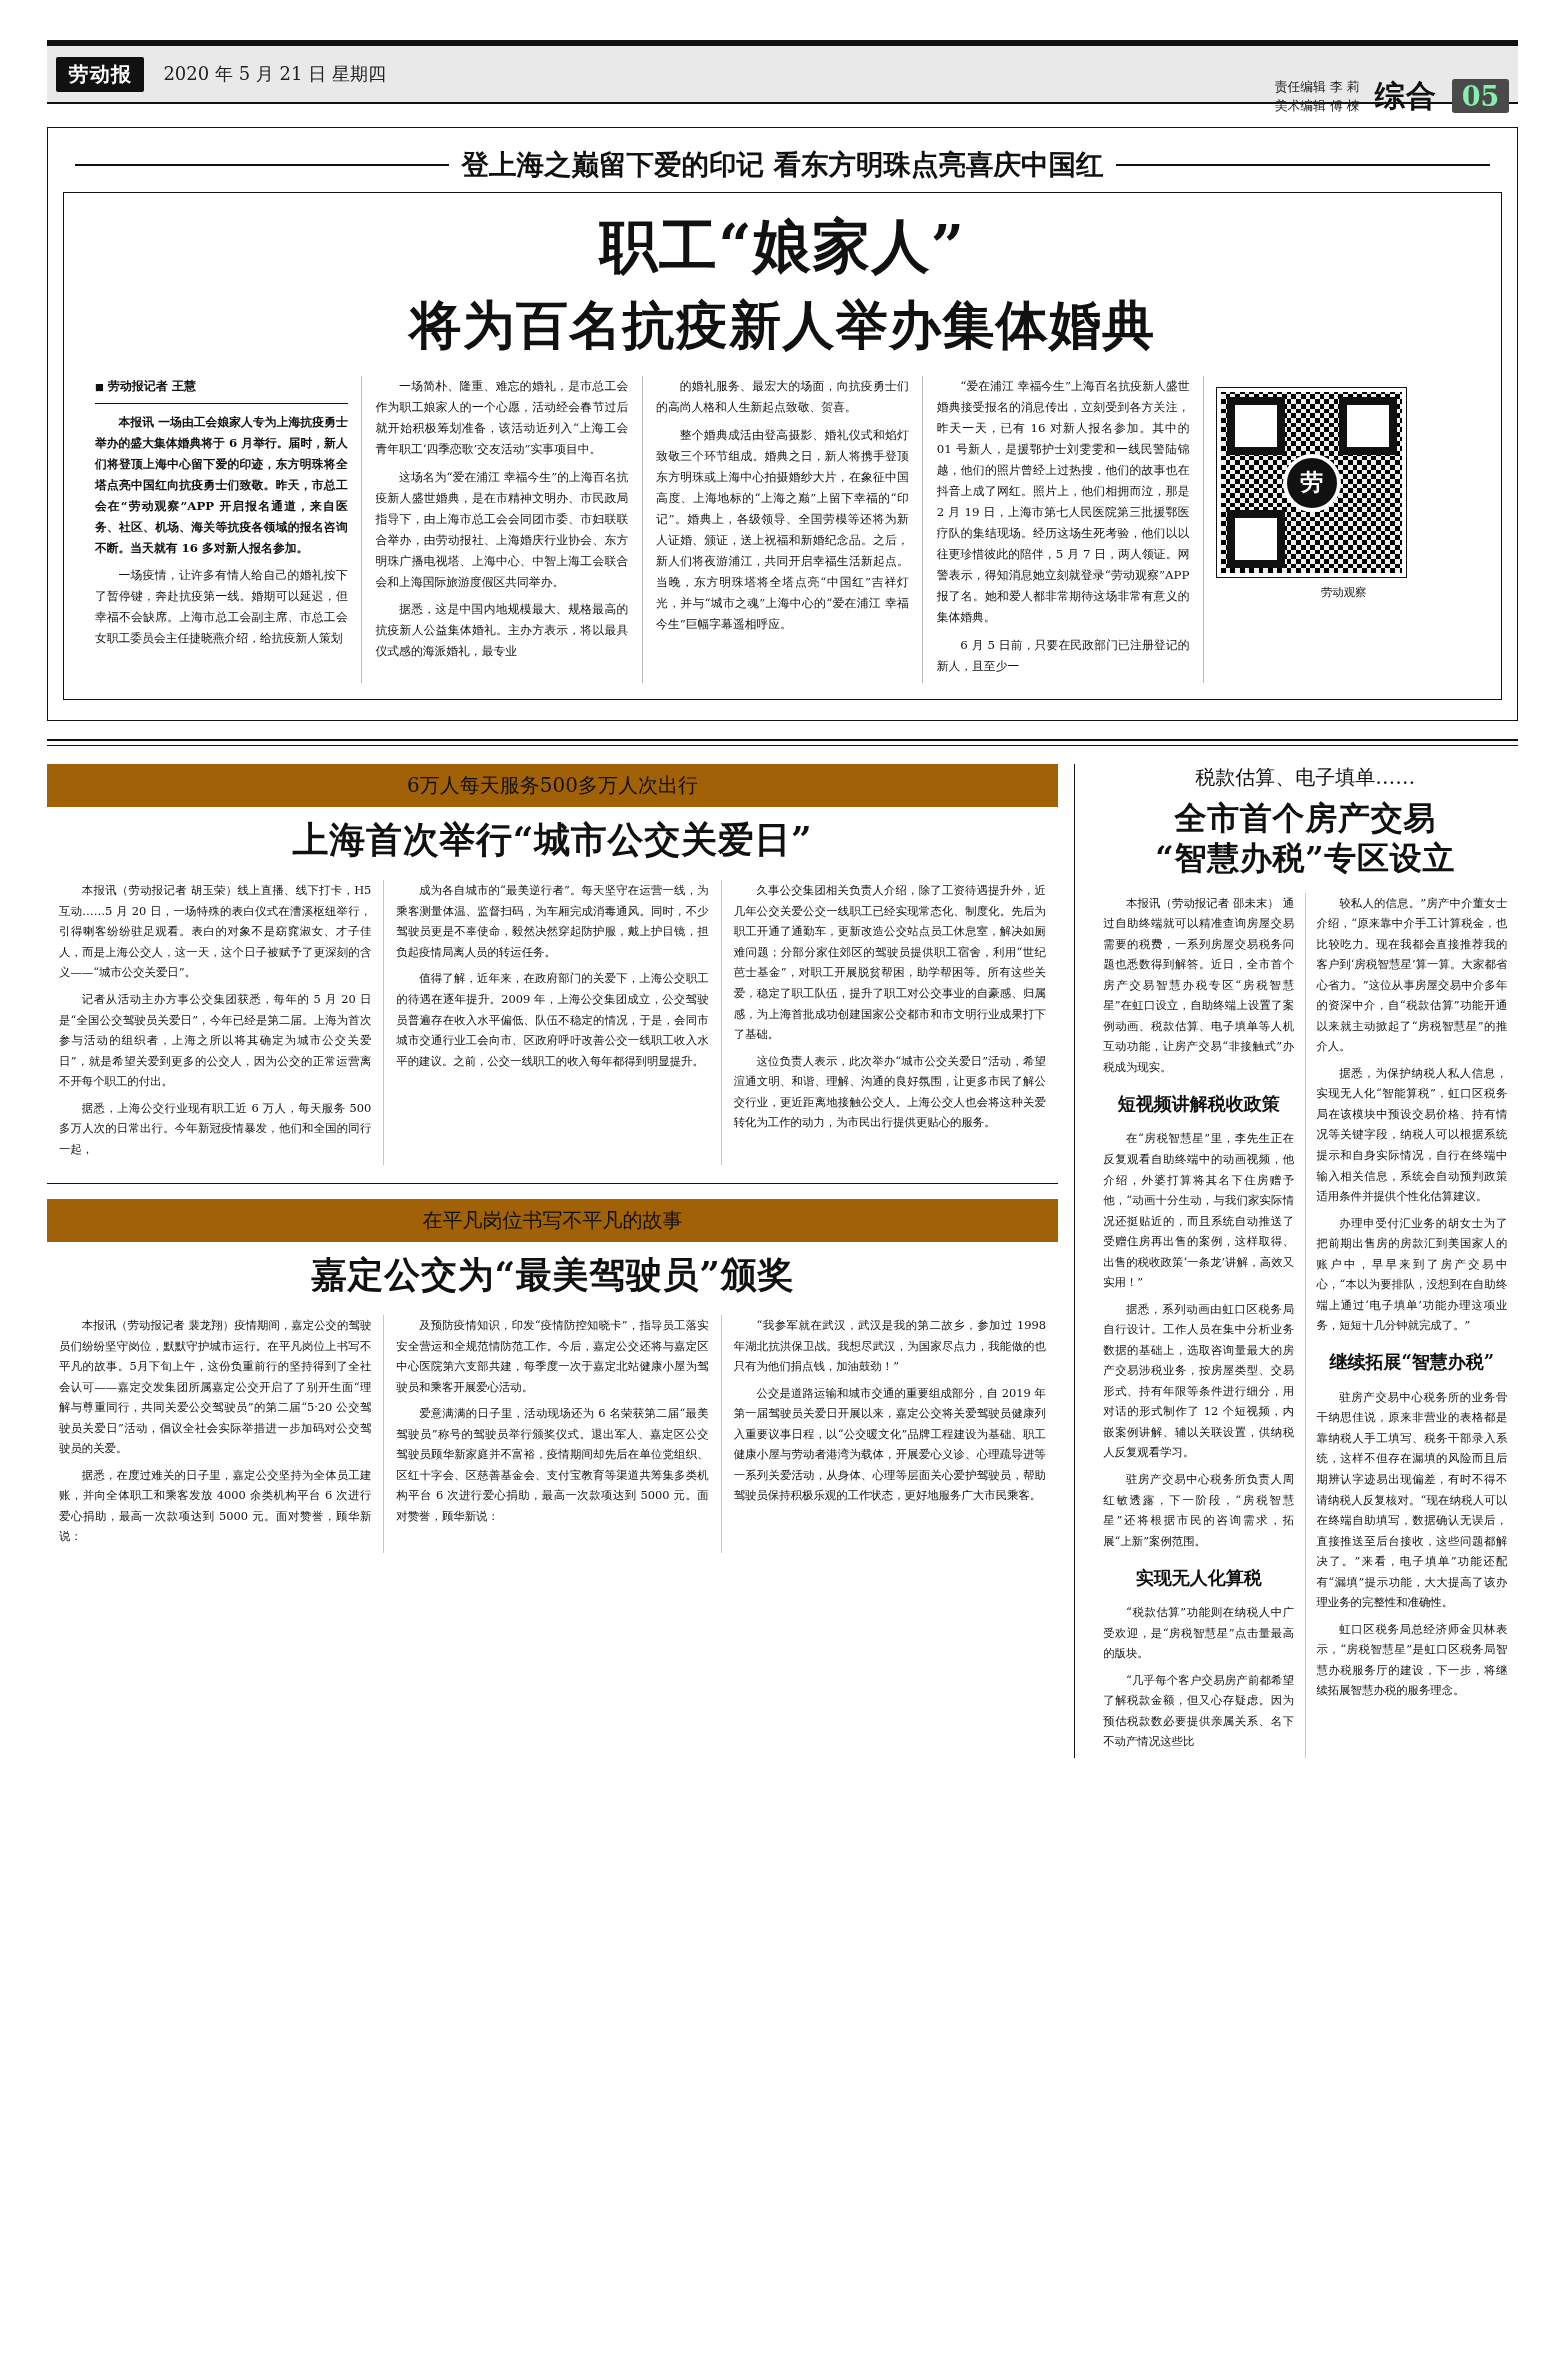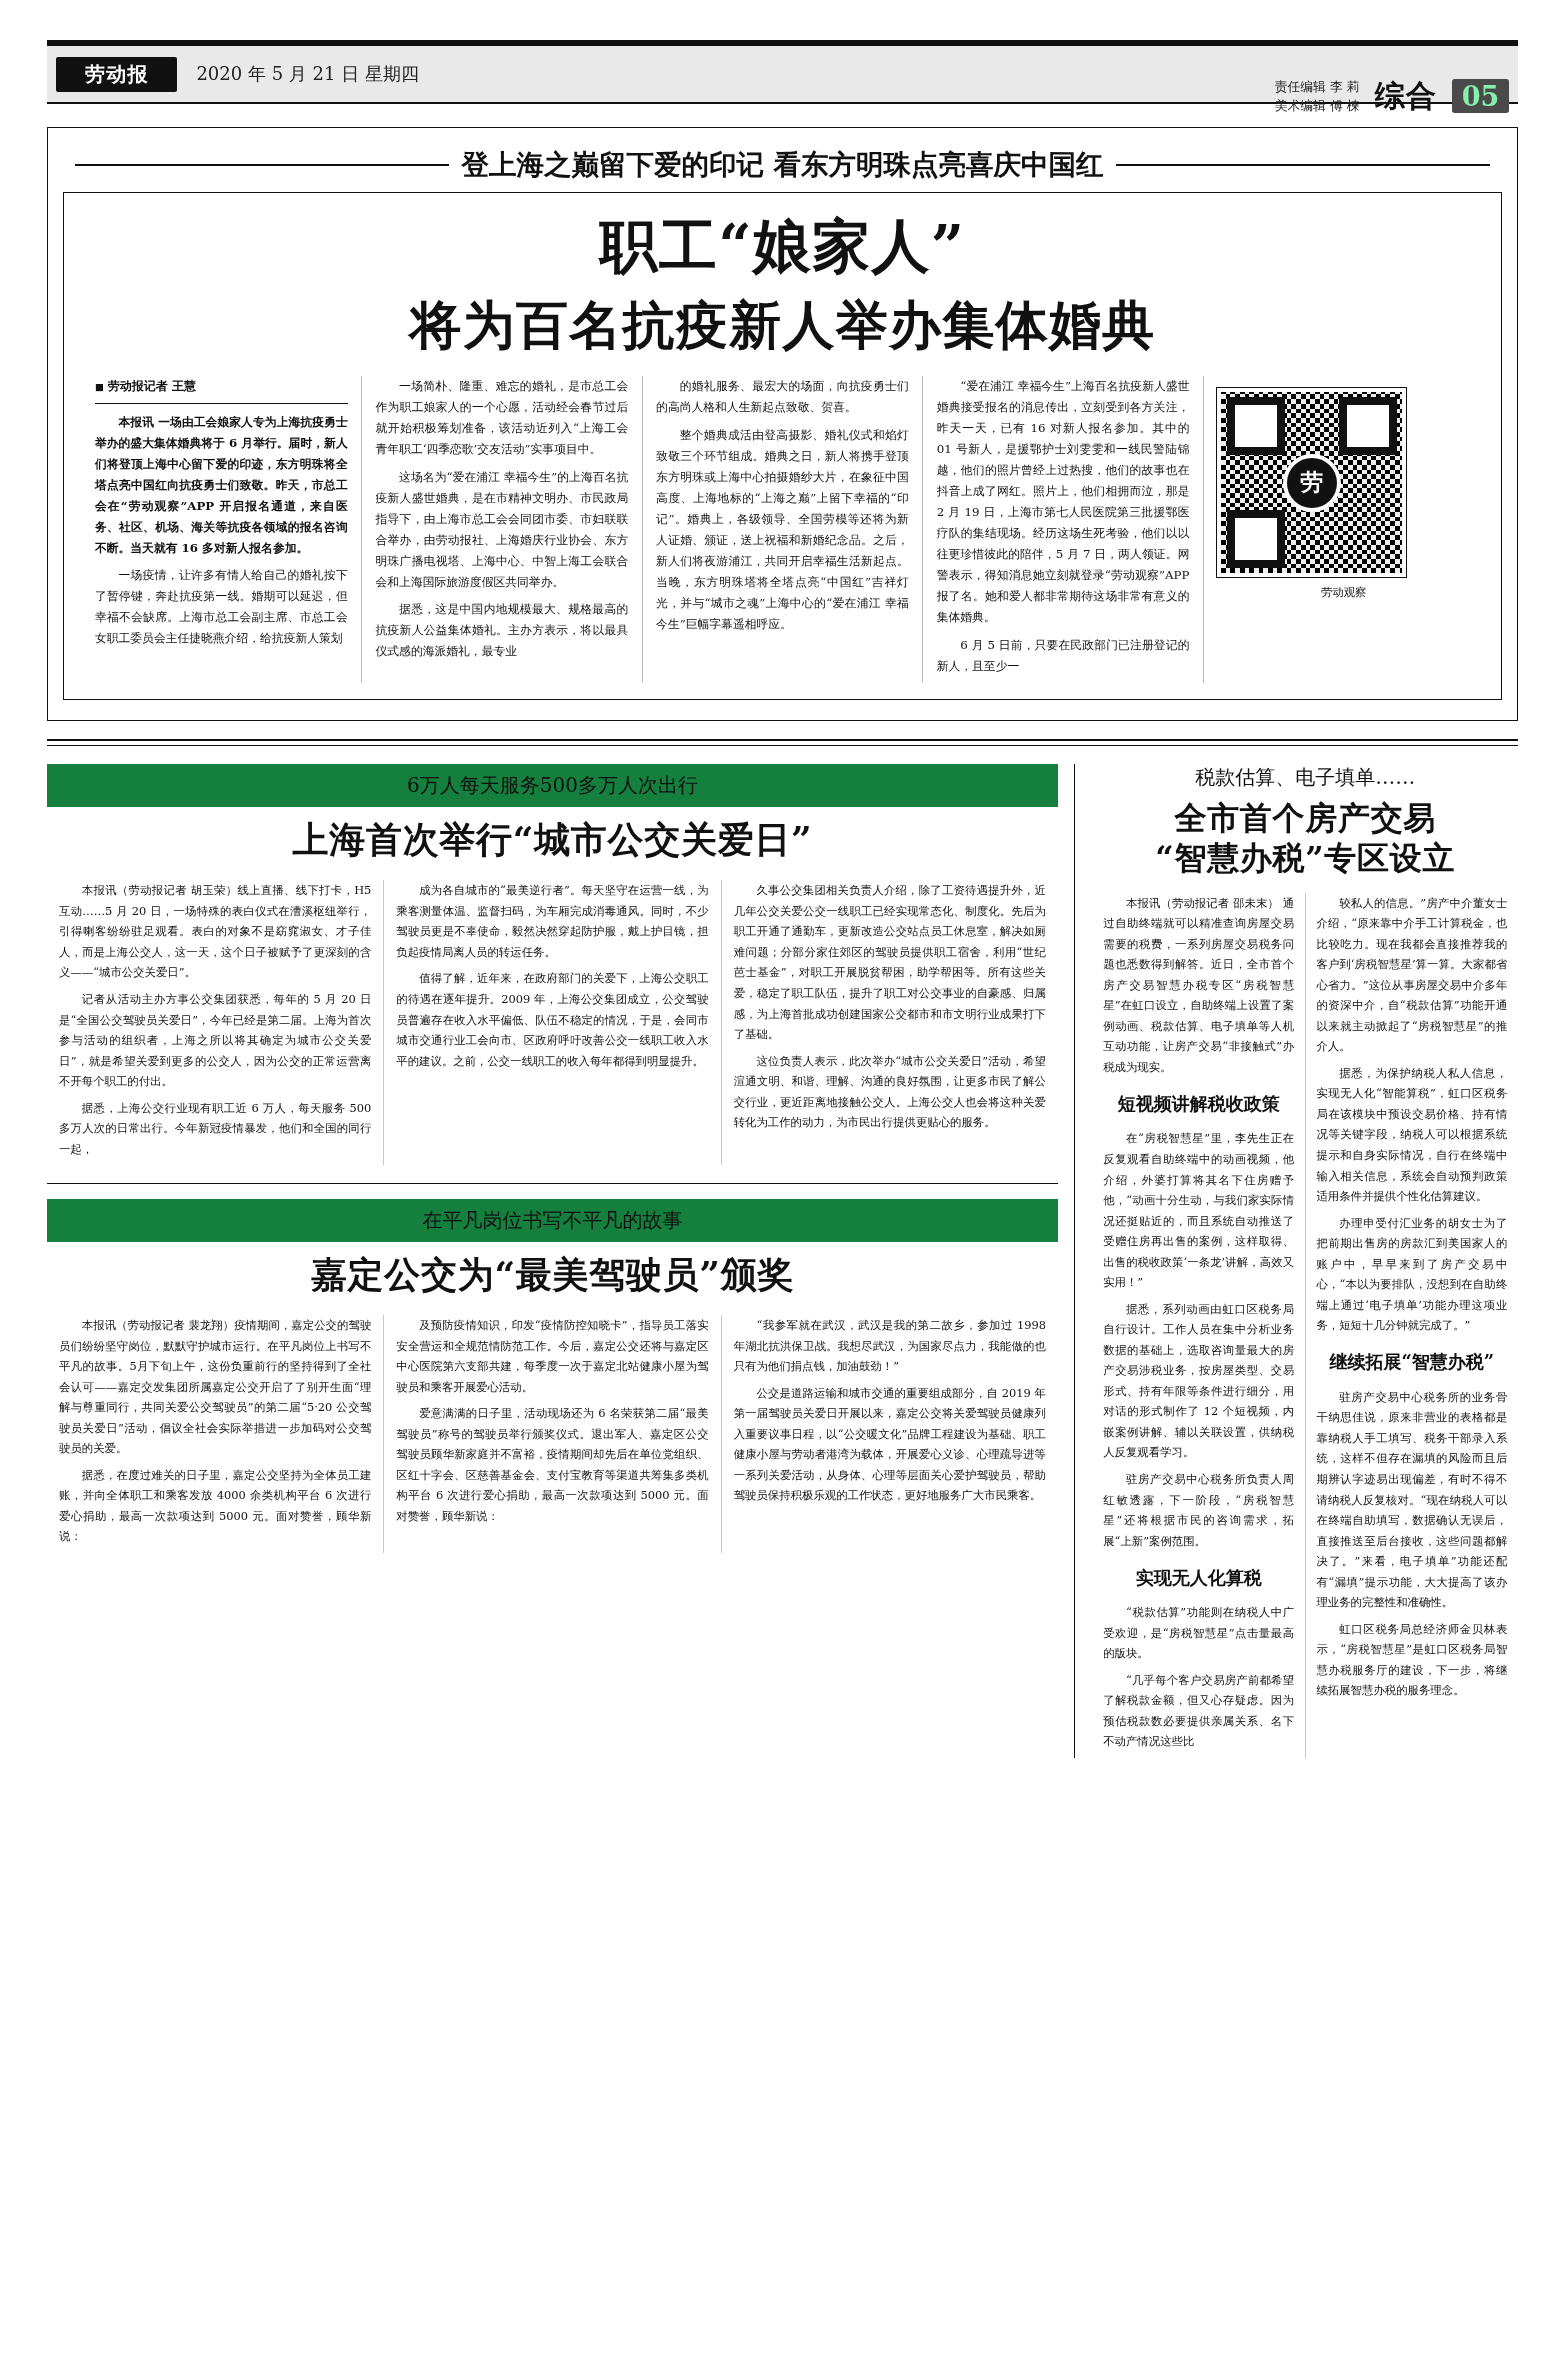--- a/index.html
+++ b/index.html
@@ -28,21 +28,21 @@
   }
   .mast-bar{
     display:flex;align-items:center;
     height:58px;
     background:#e9e9e9;
     border-bottom:2px solid #111;
     padding:0 9.4px;
     box-sizing:border-box;
   }
   .logo{
-    width:121px;height:35px;
+    width:88px;height:35px;
     background:#111;color:#fff;
     display:flex;align-items:center;justify-content:center;
     font-family:"DejaVu Serif","Liberation Serif",serif;
     font-weight:bold;font-size:20px;letter-spacing:1.3px;
     border-radius:2px;
   }
   .mast-date{
     margin-left:19px;font-size:18px;color:#222;
     font-family:"DejaVu Serif","Liberation Serif",serif;
   }
@@ -178,21 +178,21 @@
     padding-right:16px;
     box-sizing:border-box;
     border-right:1.3px solid #111;
   }
   .lower-right{
     flex:1;
     padding-left:17.5px;
     box-sizing:border-box;
   }
   .shoulder{
-    background:#15803d;
+    background:#a16207;
     text-align:center;
     font-family:"DejaVu Serif","Liberation Serif",serif;
     font-size:20px;
     padding:8px 0;
     margin-bottom:9.4px;
   }
   .sub-head{
     text-align:center;
     font-family:"DejaVu Serif","Liberation Serif",serif;
     font-weight:bold;

